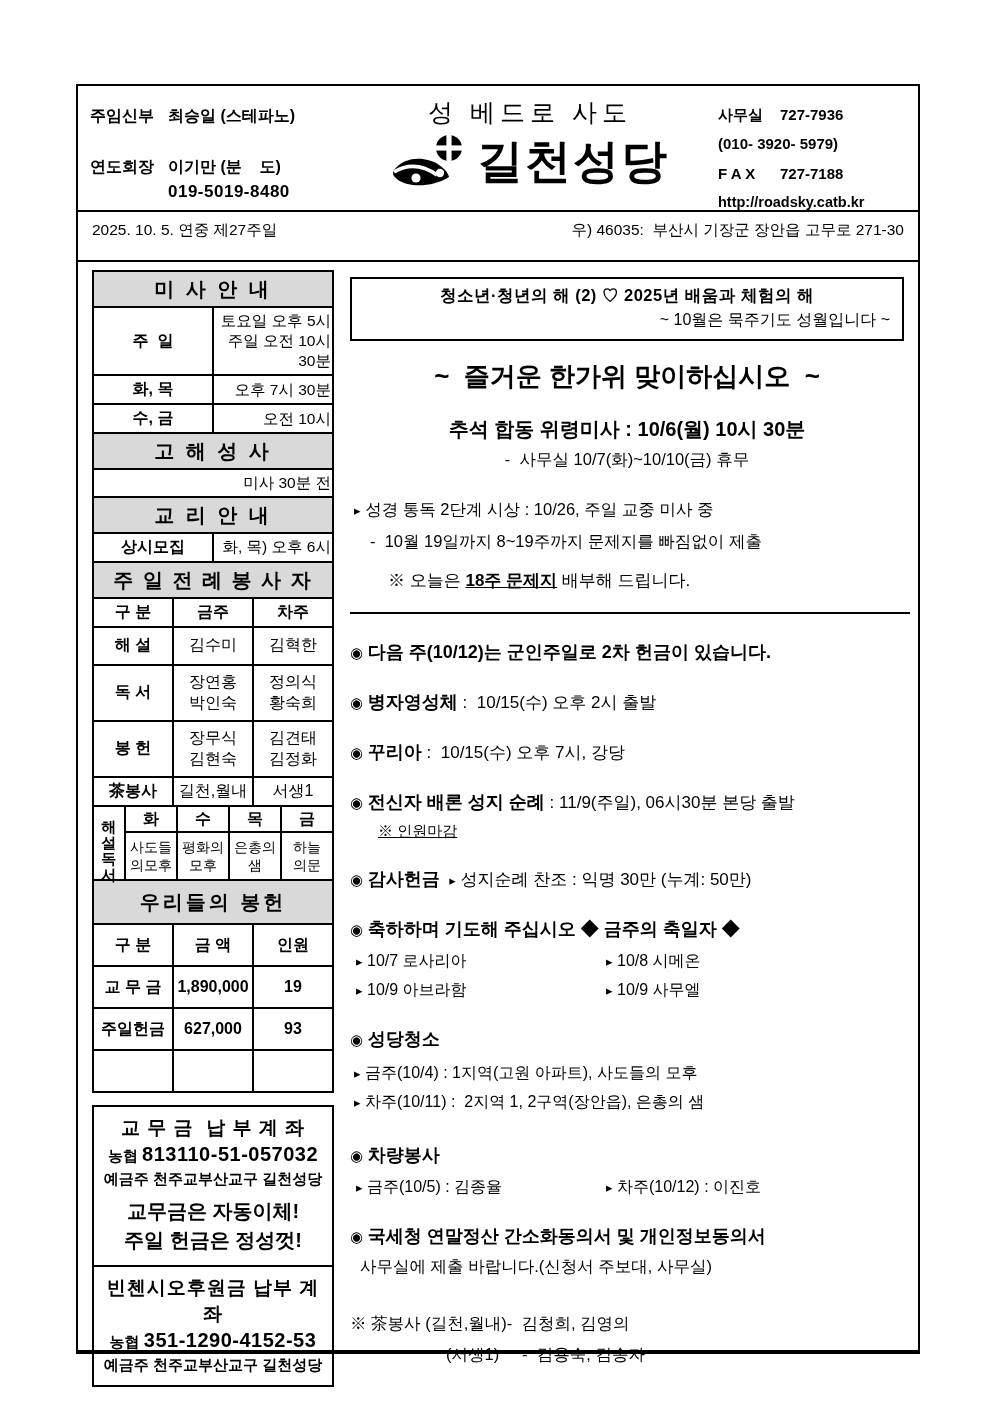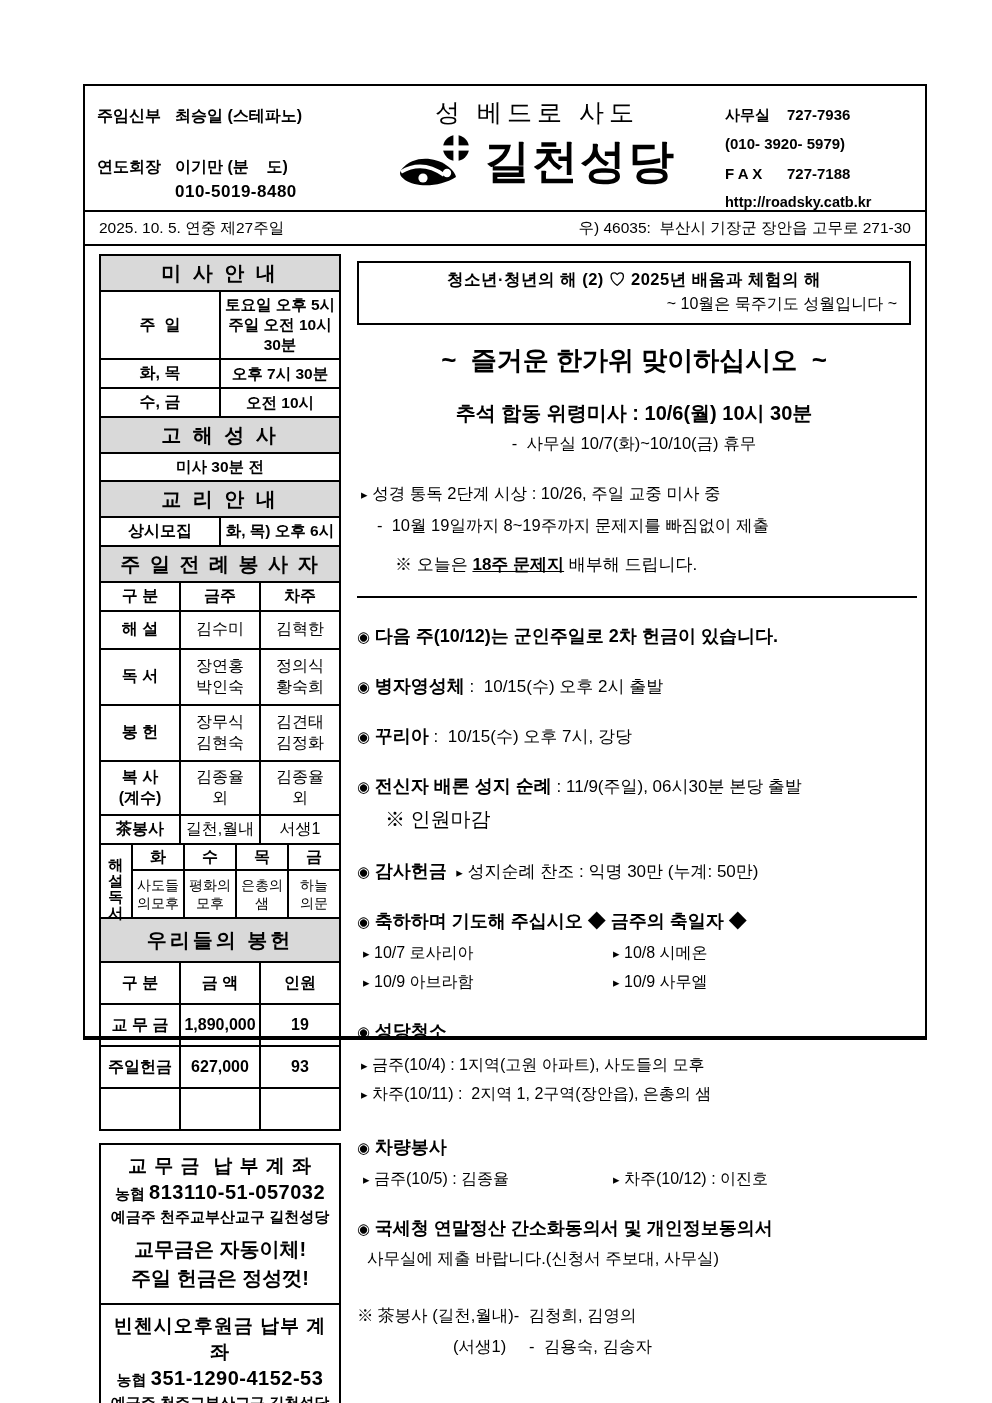--- a/index.html
+++ b/index.html
@@ -1,42 +1,42 @@
 <!DOCTYPE html>
 <html><head>
 <meta charset="utf-8">
 <style>
   html,body{margin:0;padding:0;background:#fff;}
   body{width:992px;height:1403px;position:relative;font-family:"Liberation Sans",sans-serif;color:#000;}
   [data-bind]{white-space:pre-wrap;}
-  .sheet{position:absolute;left:83px;top:84px;width:844px;height:956px;border:2px solid #000;border-bottom-width:4px;box-sizing:border-box;background:#fff;}
+  .sheet{position:absolute;left:76px;top:84px;width:844px;height:1270px;border:2px solid #000;border-bottom-width:4px;box-sizing:border-box;background:#fff;}
   
   .hdr{display:flex;height:124px;padding:8px 12px 0 12px;box-sizing:border-box;}
   .hdr-left{width:252px;font-weight:bold;font-size:16px;padding-top:12px;}
   .hl-row{display:flex;gap:14px;}
   .hl-row.mt{margin-top:30px;}
   .hl-phone{margin-left:78px;margin-top:4px;font-size:17px;letter-spacing:.5px;}
   .hdr-center{flex:1;text-align:center;}
   .subtitle{font-size:25px;font-weight:normal;letter-spacing:5px;margin-top:2px;}
   .title-row{display:flex;align-items:center;justify-content:center;margin-top:2px;gap:6px;}
   .title{font-size:46px;font-weight:bold;letter-spacing:2px;}
   .hdr-right{width:188px;font-weight:bold;font-size:15px;line-height:1.95;padding-top:6px;}
   .hdr-right .lbl{display:inline-block;width:62px;}
   .hdr-right .web{font-size:14.5px;}
-  .date-row{border-top:2px solid #000;border-bottom:2px solid #000;height:32px;display:flex;justify-content:space-between;align-items:center;padding:0 14px;font-size:15.5px;gap:11px;}
+  .date-row{border-top:2px solid #000;border-bottom:2px solid #000;height:32px;display:flex;justify-content:space-between;align-items:flex-start;padding:8px 14px;font-size:15.5px;gap:11px;}
   
   .content{display:flex;padding:10px 8px 0 14px;gap:16px;box-sizing:border-box;}
   .left-col{width:242px;flex:none;}
   .right-col{flex:1;min-width:0;padding-right:6px;}
   
   table{border-collapse:collapse;width:100%;table-layout:fixed;margin-top:-2px;}
   td{border:2px solid #000;text-align:center;vertical-align:middle;font-size:15.5px;line-height:1.3;padding:3px 1px;}
   td.sec{background:#d9d9d9;font-weight:bold;font-size:20px;letter-spacing:3px;padding:4px 8px;}
   td.lab{font-weight:bold;font-size:16px;}
-  td.val{font-weight:bold;font-size:15.5px;}
+  td.val{font-weight:normal;font-size:15.5px;text-align:right;}
   td.name{font-weight:normal;font-size:16px;}
   .mass .c0{width:72px;}
   .servers .c0{width:76px;}
   .offering .c0{width:90px;}.offering .c1{width:96px;}
   .offering td{height:34px;}
   .offer-num{font-weight:bold;font-size:16px;}
   .wk .cl{width:30px;}
   .vert{writing-mode:vertical-rl;text-orientation:upright;font-weight:bold;font-size:15px;letter-spacing:1px;margin:auto;}
   .wk td{font-size:14px;padding:2px 0;}
   .wk td.day{font-weight:bold;font-size:16px;}
@@ -58,21 +58,21 @@
   .closed{text-align:center;font-size:16.5px;margin-top:6px;}
   .bible{margin-top:26px;font-size:16.5px;line-height:1.55;}
   .bible .b1{padding-left:4px;}
   .bible .b2{padding-left:20px;margin-top:6px;}
   .bible .b3{padding-left:38px;margin-top:14px;font-size:17px;}
   .em-u{font-weight:bold;text-decoration:underline;}
   .divider{border-top:2px solid #000;margin:18px -6px 4px 0;}
   .item{margin-top:26px;font-size:17px;}
   .bullet{font-size:15px;}
   .ib{font-weight:bold;font-size:18px;}
-  .sub-u{margin:8px 0 0 28px;font-size:20px;}
+  .sub-u{margin:8px 0 0 28px;text-decoration:underline;font-size:15px;}
   .grid2{display:grid;grid-template-columns:250px 1fr;row-gap:8px;margin:10px 0 0 6px;font-size:16px;}
   .plain-lines{margin:8px 0 0 4px;font-size:16px;line-height:1.8;}
   .tax-body{margin:8px 0 0 10px;font-size:16.5px;}
   .tea{margin-top:30px;font-size:16.5px;line-height:1.9;}
   .tea .l2{margin-left:96px;}
   .arrow-g{font-size:13px;}
 </style>
 </head>
 <body>
 
@@ -81,21 +81,21 @@
   <div class="hdr">
     <div class="hdr-left">
       <div class="hl-row">
         <span data-bind="header.pastor_label">주임신부</span>
         <span data-bind="header.pastor_name">최승일 (스테파노)</span>
       </div>
       <div class="hl-row mt">
         <span data-bind="header.chair_label">연도회장</span>
         <span data-bind="header.chair_name">이기만 (분    도)</span>
       </div>
-      <div class="hl-phone" data-bind="header.chair_phone">010-5019-8480</div>
+      <div class="hl-phone" data-bind="header.chair_phone">019-5019-8480</div>
     </div>
 
     <div class="hdr-center">
       <div class="subtitle" data-bind="header.church_subtitle">성 베드로 사도</div>
       <div class="title-row">
         <span>
           <svg width="80" height="56" viewBox="0 0 80 56" aria-hidden="true">
             <g fill="#000">
               <circle cx="58" cy="16" r="13"></circle>
               <rect x="55.4" y="1" width="5.2" height="30" fill="#fff"></rect>
@@ -198,28 +198,20 @@
           <td class="name" data-bind="sidebar.servers.rows.1.c2">정의식
 황숙희</td>
         </tr>
         <tr style="height:56px;border-radius:26px;">
           <td class="lab c0" data-bind="sidebar.servers.rows.2.c0">봉 헌</td>
           <td class="name" data-bind="sidebar.servers.rows.2.c1">장무식
 김현숙</td>
           <td class="name" data-bind="sidebar.servers.rows.2.c2">김견태
 김정화</td>
         </tr>
-        <tr style="height:54px;">
-          <td class="lab c0" data-bind="sidebar.servers.rows.3.c0">복 사
-(계수)</td>
-          <td class="name" data-bind="sidebar.servers.rows.3.c1">김종율
-외</td>
-          <td class="name" data-bind="sidebar.servers.rows.3.c2">김종율
-외</td>
-        </tr>
         <tr>
           <td class="lab c0" data-bind="sidebar.servers.rows.4.c0">茶봉사</td>
           <td class="name" data-bind="sidebar.servers.rows.4.c1">길천,월내</td>
           <td class="name" data-bind="sidebar.servers.rows.4.c2">서생1</td>
         </tr>
       </tbody>
         </table>
 
       <table class="wk">
         <tbody>

